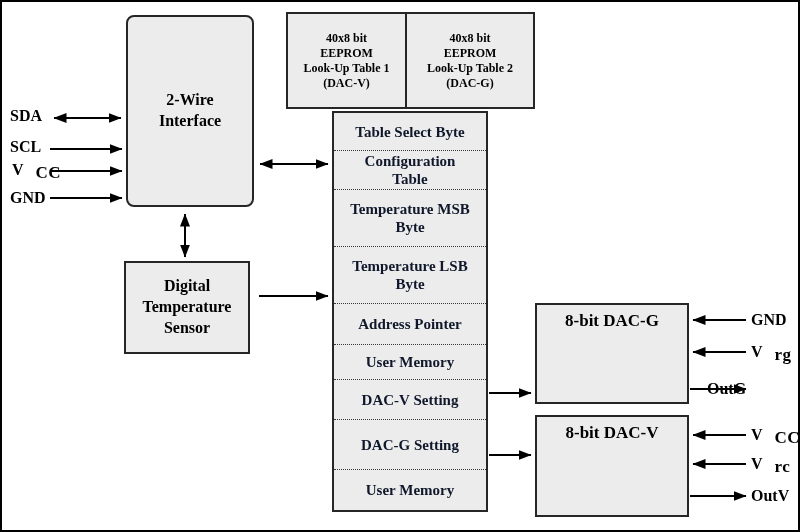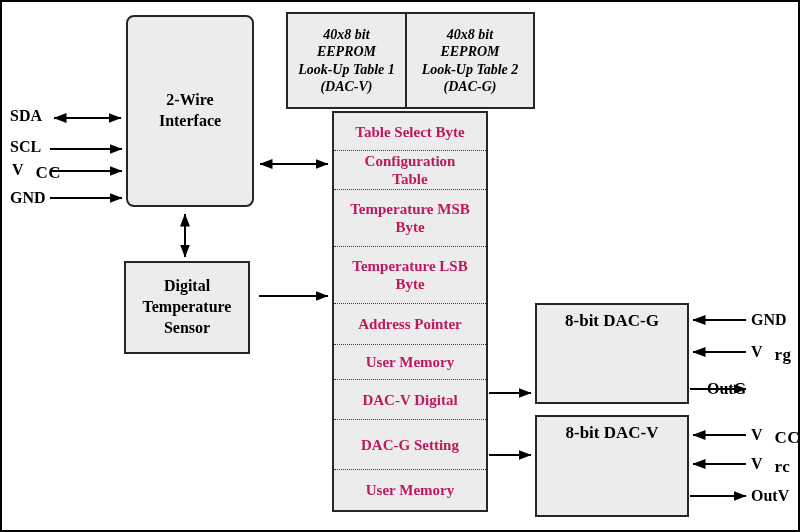--- a/index.html
+++ b/index.html
@@ -27,21 +27,21 @@
     justify-content: center;
     text-align: center;
   }
   .block-label {
     font-weight: bold;
     color: #000;
     white-space: pre-line;
     line-height: 1.3;
   }
   .iface .block-label { font-size: 16px; }
-  .eeprom .block-label { font-size: 14px; line-height: 1.25; font-style: italic; }
+  .eeprom .block-label { font-size: 12px; line-height: 1.25; }
   .sensor .block-label { font-size: 16px; }
   .dac { align-items: flex-start; }
   .dac .block-label { font-size: 17px; padding-top: 5px; }
 
   .stack {
     position: absolute;
     left: 330px; top: 109px;
     width: 156px; height: 401px;
     box-sizing: border-box;
     background: var(--block-fill, #ececec);
@@ -51,21 +51,21 @@
   }
   .reg-row {
     box-sizing: border-box;
     display: flex;
     align-items: center;
     justify-content: center;
     text-align: center;
     font-weight: bold;
     font-size: 15px;
     line-height: 1.2;
-    color: #be185d;
+    color: #0f172a;
     border-bottom: 1px dotted #3a3a3a;
     padding: 0 16px;
   }
   .reg-row:last-child { border-bottom: none; }
 
   .pin {
     position: absolute;
     transform: translateY(-50%);
     font-weight: bold;
     font-size: 16px;
@@ -134,21 +134,21 @@
 (DAC-G)</span>
   </div>
 
   <div class="stack">
     <div class="reg-row" style="height:38px;">Table Select Byte</div>
     <div class="reg-row" style="height:39px;">Configuration Table</div>
     <div class="reg-row" style="height:57px;">Temperature MSB Byte</div>
     <div class="reg-row" style="height:57px;">Temperature LSB Byte</div>
     <div class="reg-row" style="height:41px;">Address Pointer</div>
     <div class="reg-row" style="height:35px;">User Memory</div>
-    <div class="reg-row" style="height:40px;">DAC-V Digital</div>
+    <div class="reg-row" style="height:40px;">DAC-V Setting</div>
     <div class="reg-row" style="height:50px;">DAC-G Setting</div>
     <div class="reg-row" style="flex:1;">User Memory</div>
   </div>
 
   <div class="block sensor" style="left:122px; top:259px; width:126px; height:93px;">
     <span class="block-label">Digital
 Temperature
 Sensor</span>
   </div>
 

